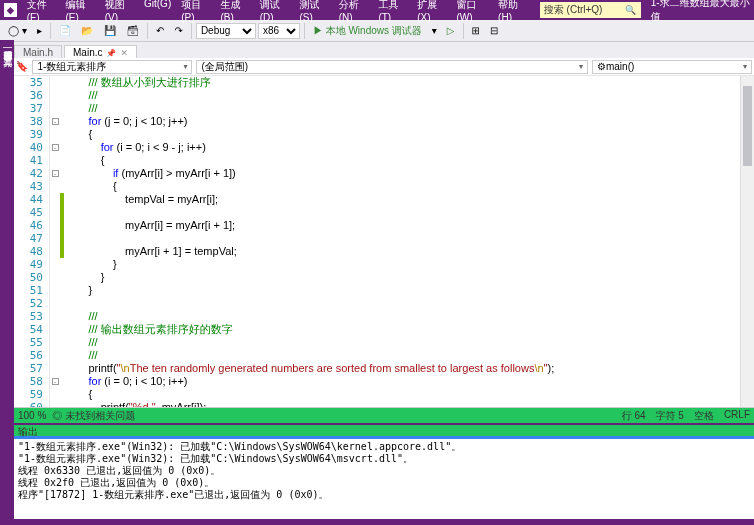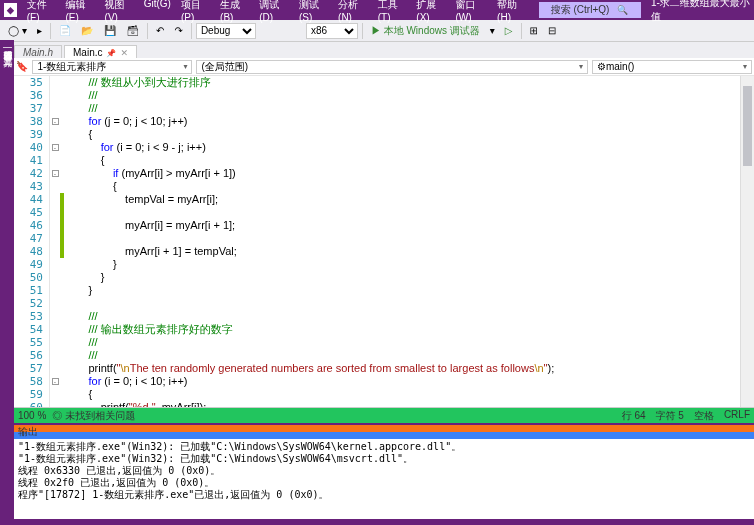--- a/index.html
+++ b/index.html
@@ -1,31 +1,31 @@
 <!DOCTYPE html>
 <html><head>
 <meta charset="utf-8">
 <style>
 * { margin: 0; padding: 0; box-sizing: border-box; }
 body { font-family: "Microsoft YaHei", "Segoe UI", sans-serif; font-size: 11px; background: #f5f5f5; overflow: hidden; width: 754px; height: 525px; }
 .titlebar { background: #68217a; color: #fff; height: 20px; display: flex; align-items: center; padding: 0 4px; font-size: 10px; }
 .titlebar .logo { width: 14px; height: 14px; background: #fff; margin-right: 6px; display:flex;align-items:center;justify-content:center;color:#68217a;font-weight:bold;font-size:9px;}
 .titlebar .menu { display: flex; gap: 2px; }
 .titlebar .menu span { padding: 2px 4px; cursor: default; }
-.titlebar .search { margin-left: 8px; background: #c4b5fd; color: #333; padding: 1px 12px; width: 110px; height: 16px; font-size: 10px; display:flex;align-items:center;justify-content:space-between;}
+.titlebar .search { margin-left: 8px; background: #fef9c3; color: #333; padding: 1px 4px; width: 110px; height: 16px; font-size: 10px; display:flex;align-items:center;justify-content:space-between;}
 .titlebar .search-icon{font-size:9px;color:#666;}
 .titlebar .solution { margin-left: 10px; color: #fff; font-size: 10px; }
 .toolbar { background: #eeeef2; height: 22px; border-bottom: 1px solid #ccc; display: flex; align-items: center; padding: 0 4px; gap: 2px; font-size: 10px; }
 .toolbar .btn { padding: 1px 3px; border: 1px solid transparent; display:flex;align-items:center;}
 .toolbar .sep { width:1px; height:16px; background:#ccc; margin:0 2px;}
 .toolbar select { font-size: 10px; height: 16px; border: 1px solid #ccc; background:#fff;}
 .toolbar .play { color: #388a34; }
 .tabwell { background: #eeeef2; height: 18px; display: flex; align-items: flex-end; padding-left: 14px; border-bottom:1px solid #ccc;}
 .tabwell .tab { background: #fff; border: 1px solid #ccc; border-bottom:none; padding: 1px 8px; font-size: 10px; margin-right: 2px; position:relative;}
-.tabwell .tab.inactive { background:#eeeef2; color:#555;font-style:italic;}
+.tabwell .tab.inactive { background:#eeeef2; color:#555;}
 .tabwell .tab .close { margin-left:4px; color:#999; font-size:9px;}
 .tabwell .tab .pin { margin-left:4px; color:#999; font-size:8px;}
 .navbar { background:#fff; height:18px; border-bottom:1px solid #e5e5e5; display:flex; align-items:center; font-size:10px; padding:0 2px;}
 .navbar .combo { border:1px solid #ccc; height:14px; padding:0 4px; display:flex; align-items:center; justify-content:space-between; background:#fff;}
 .navbar .combo .arrow{font-size:8px;color:#666;}
 .leftstrip { position:absolute; left:0; top:40px; width:14px; bottom:0; background:#68217a; color:#fff; writing-mode:vertical-rl; text-orientation:mixed; font-size:9px; padding-top:4px;}
 .editor-area { position:absolute; left:14px; right:0; top:58px; bottom:118px; display:flex; background:#fff;}
 .gutter { width:36px; background:#fff; text-align:right; color:#2b91af; font-family:Consolas,monospace; font-size:11px; line-height:13px; padding-right:6px; border-right:1px solid #e5e5e5;}
 .gutter .ln{height:13px;}
 .marks { width:10px; background:#fff;}
@@ -40,21 +40,21 @@
 .kw{color:#0000ff;}
 .cm{color:#008000;}
 .str{color:#a31515;}
 .esc{color:#b57a00;}
 .scroll-v { width:14px; background:#f0f0f0; border-left:1px solid #ddd; position:relative;}
 .scroll-v .thumb{position:absolute; left:2px; right:2px; top:10px; height:80px; background:#c2c3c9;}
 .statusline { position:absolute; left:14px; right:0; bottom:102px; height:16px; background:#22c55e; border-top:1px solid #ccc; display:flex; align-items:center; font-size:10px; color:#333; padding:0 4px;}
 .statusline .left{display:flex;gap:6px;align-items:center;}
 .statusline .right{margin-left:auto; display:flex; gap:10px;}
 .output-panel { position:absolute; left:14px; right:0; bottom:6px; top:calc(100% - 102px); background:#fff; border-top:2px solid #68217a; display:flex; flex-direction:column;}
-.output-title { background:#f97316; height:14px; font-size:10px; padding:0 4px; color:#333; border-bottom:7px solid #3b82f6;}
+.output-title { background:#22c55e; height:14px; font-size:10px; padding:0 4px; color:#333; border-bottom:3px solid #3b82f6;}
 .output-toolbar { background:#eeeef2; height:18px; display:flex; align-items:center; padding:0 4px; gap:4px; font-size:10px; border-bottom:1px solid #ddd;}
 .output-toolbar select{font-size:10px; height:14px; border:1px solid #ccc;}
 .output-body { flex:1; font-family:Consolas,monospace; font-size:10px; line-height:12px; padding:2px 4px; white-space:pre; color:#000; overflow:hidden;}
 .bottombar { position:absolute; left:0; right:0; bottom:0; height:6px; background:#68217a;}
 </style>
 </head>
 <body>
 
 <div class="titlebar">
   <div class="logo">◆</div>
@@ -86,21 +86,21 @@
   <span class="sep"></span>
   <span class="btn">📄</span>
   <span class="btn">📂</span>
   <span class="btn">💾</span>
   <span class="btn">🗃</span>
   <span class="sep"></span>
   <span class="btn">↶</span>
   <span class="btn">↷</span>
   <span class="sep"></span>
   <select style="width:60px;"><option>Debug</option></select>
-  <select style="width:52px;margin-left:48px;"><option>x86</option></select>
+  <select style="width:42px;"><option>x86</option></select>
   <span class="sep"></span>
   <span class="btn play">▶ 本地 Windows 调试器</span>
   <span class="btn">▾</span>
   <span class="btn play">▷</span>
   <span class="sep"></span>
   <span class="btn">⊞</span>
   <span class="btn">⊟</span>
 </div>
 
 <div class="leftstrip">服务器资源管理器 | 工具箱</div>

